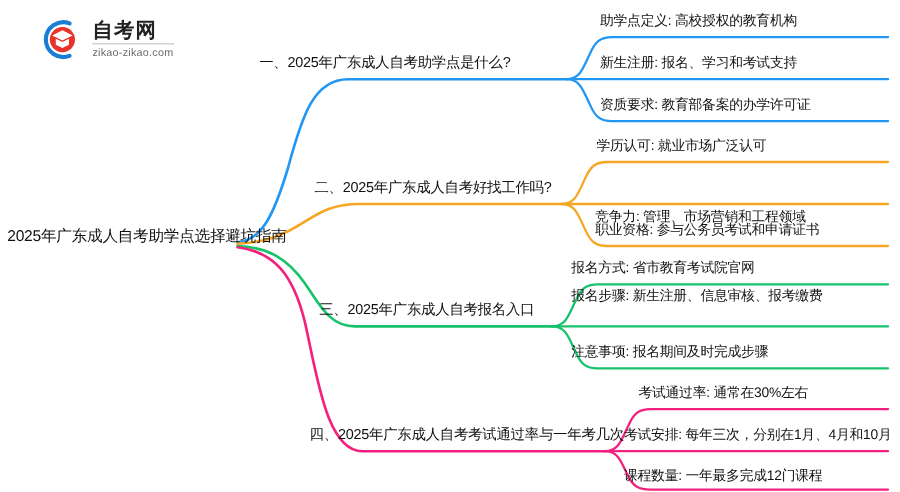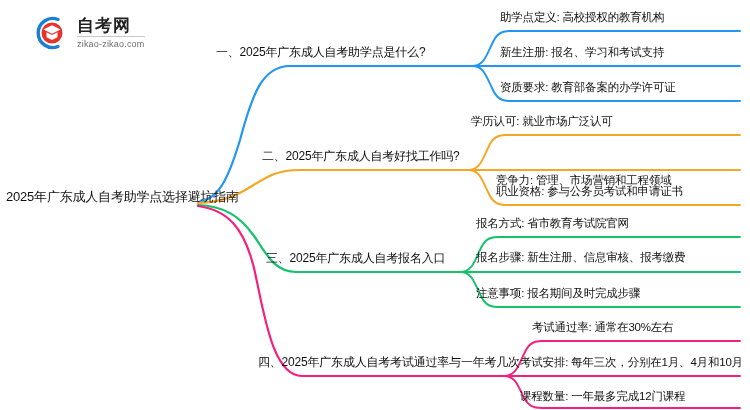--- a/index.html
+++ b/index.html
@@ -136,25 +136,25 @@
 </div>
 
 <div class="root-node">2025年广东成人自考助学点选择避坑指南</div>
 
 <div class="branch-label" style="left:198px; top:44px;margin-left:18px;">一、2025年广东成人自考助学点是什么?</div>
 <div class="leaf-label" style="left:500px; top:10px;">助学点定义: 高校授权的教育机构</div>
 <div class="leaf-label" style="left:500px; top:45px;">新生注册: 报名、学习和考试支持</div>
 <div class="leaf-label" style="left:500px; top:80px;">资质要求: 教育部备案的办学许可证</div>
 
 <div class="branch-label" style="left:262px; top:148px;">二、2025年广东成人自考好找工作吗?</div>
-<div class="leaf-label" style="left:471px; top:114px;text-align:right;">学历认可: 就业市场广泛认可</div>
+<div class="leaf-label" style="left:497px; top:114px;text-align:right;">学历认可: 就业市场广泛认可</div>
 <div class="leaf-label" style="left:496px; top:149px;margin-top:24px;">竞争力: 管理、市场营销和工程领域</div>
 <div class="leaf-label" style="left:496px; top:184px;">职业资格: 参与公务员考试和申请证书</div>
 
 <div class="branch-label" style="left:266px; top:250px;">三、2025年广东成人自考报名入口</div>
 <div class="leaf-label" style="left:476px; top:216px;">报名方式: 省市教育考试院官网</div>
-<div class="leaf-label" style="left:476px; top:250px;text-align:right;">报名步骤: 新生注册、信息审核、报考缴费</div>
+<div class="leaf-label" style="left:476px; top:239px;text-align:right;">报名步骤: 新生注册、信息审核、报考缴费</div>
 <div class="leaf-label" style="left:476px; top:286px;">注意事项: 报名期间及时完成步骤</div>
 
 <div class="branch-label" style="left:258px; top:354px;">四、2025年广东成人自考考试通过率与一年考几次</div>
 <div class="leaf-label" style="left:532px; top:320px;">考试通过率: 通常在30%左右</div>
 <div class="leaf-label" style="left:520px; top:355px;">考试安排: 每年三次，分别在1月、4月和10月</div>
 <div class="leaf-label" style="left:520px; top:389px;">课程数量: 一年最多完成12门课程</div>
 
 </body></html>

